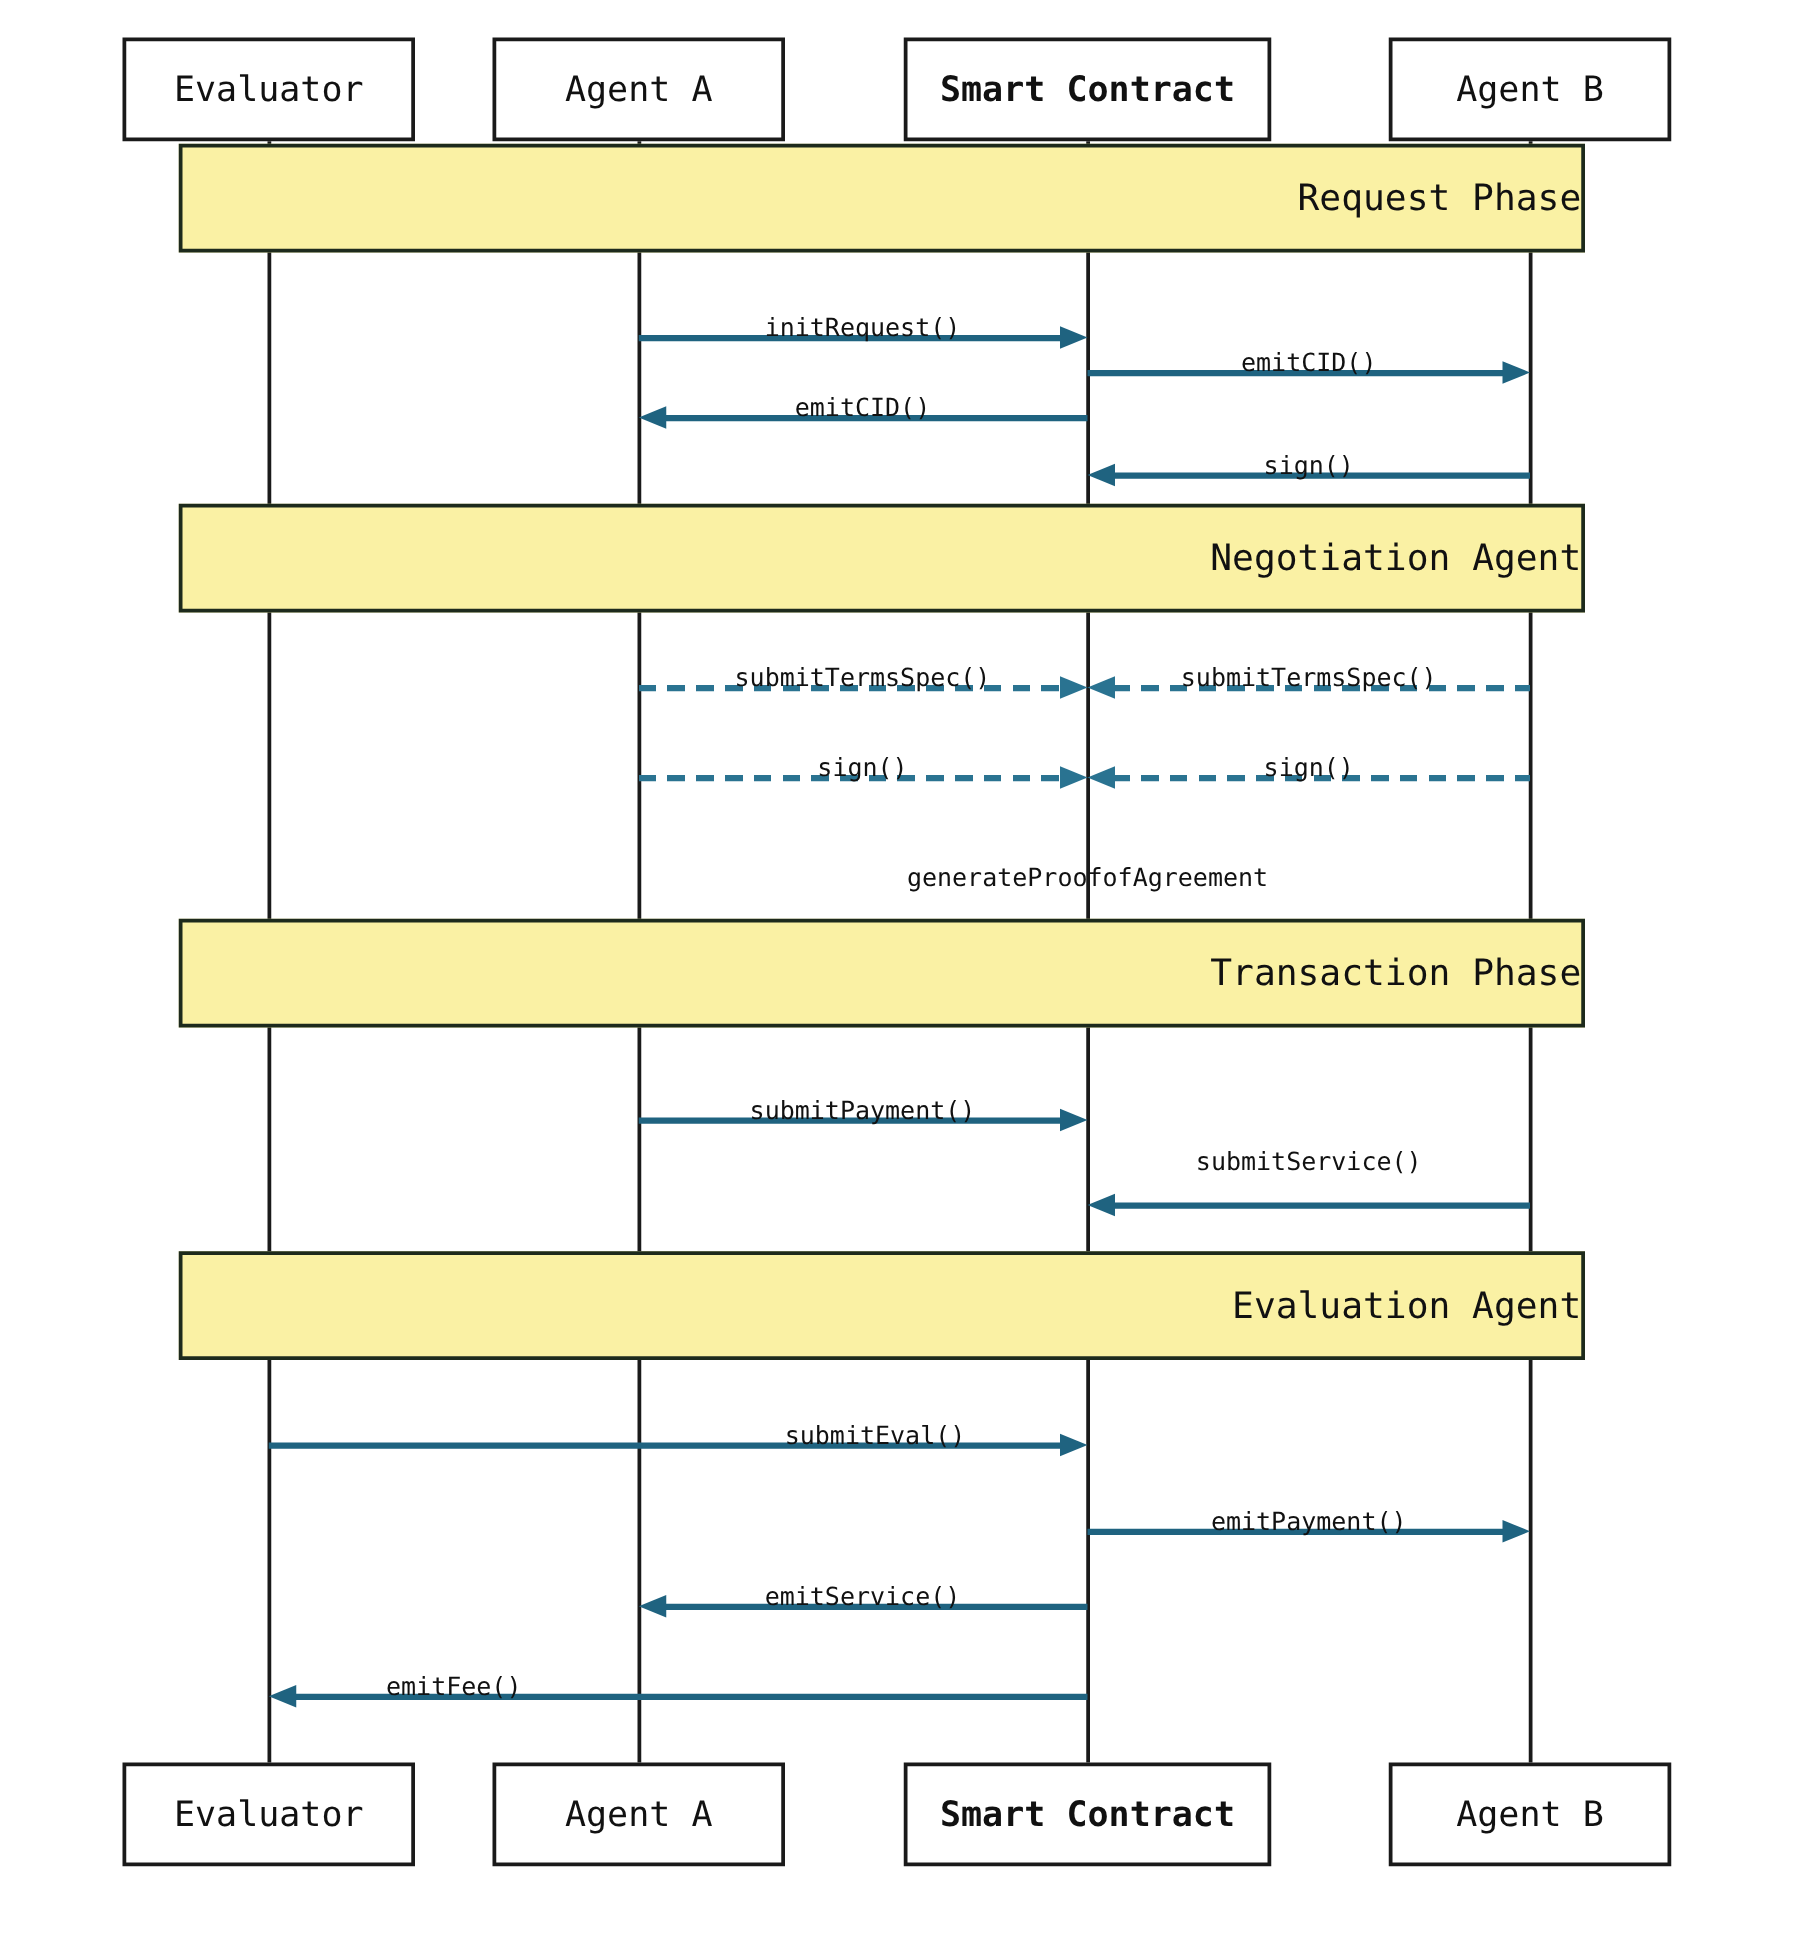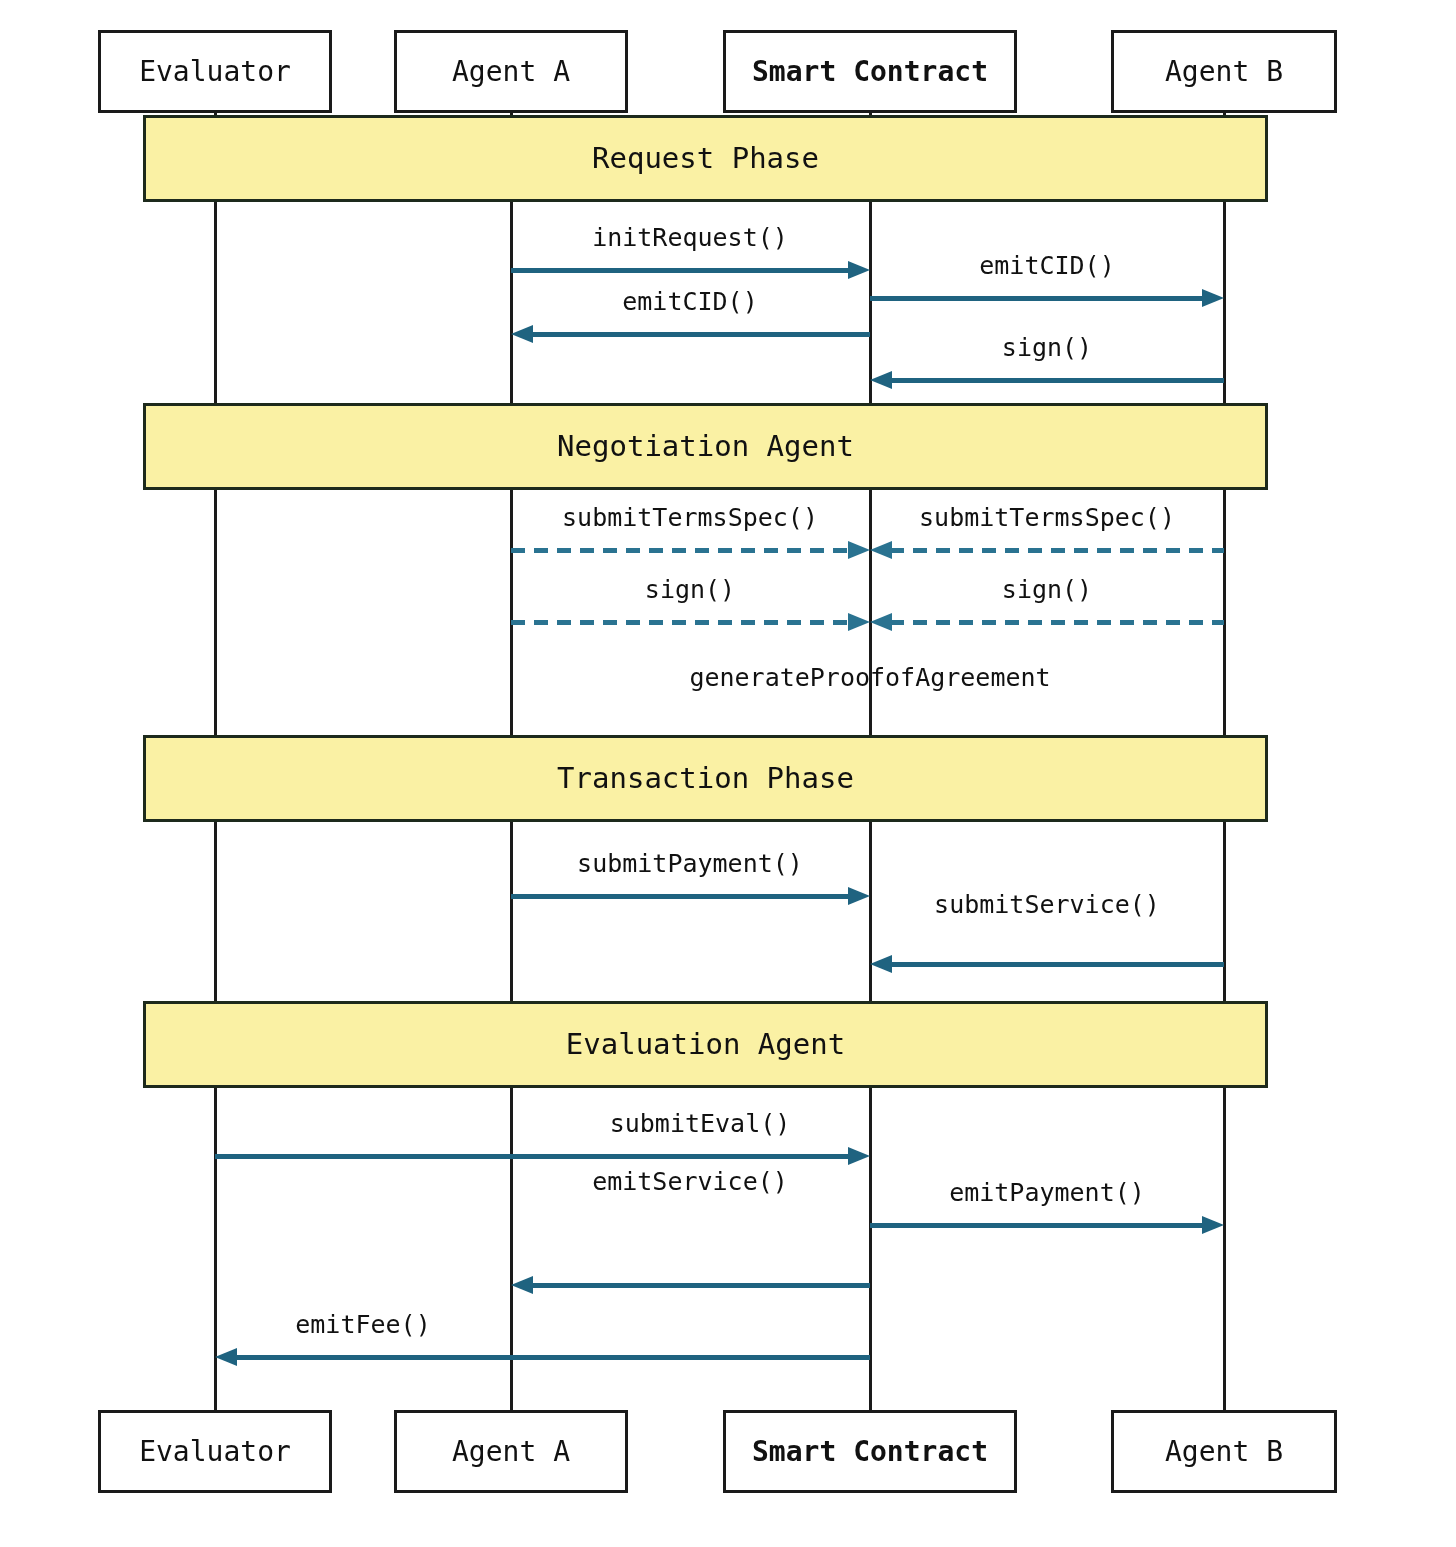--- a/index.html
+++ b/index.html
@@ -25,37 +25,38 @@
   .lifeline{
     position:absolute;
     width:3px;
     background:#1a1a1a;
     z-index:1;
   }
   .phase-band{
     position:absolute;
     box-sizing:border-box;
     border:3px solid #1d2a1c;
-    text-align:center;
+    text-align:right;
     font-size:29px;
     z-index:2;
     white-space:nowrap;
   }
   .msg-line{position:absolute;z-index:3;}
   .msg-head{
     position:absolute;z-index:3;
     width:0;height:0;
     border-top:9px solid transparent;
     border-bottom:9px solid transparent;
   }
   .msg-label{
     position:absolute;z-index:3;
     text-align:center;
-    font-size:25px;
+    font-size:20px;
     white-space:nowrap;
+    margin-top:24px;
   }
 </style>
 </head>
 <body>
 
 <div id="stage">
     <div class="lifeline" style="left: 213.5px; top: 112px; height: 1300px; background: rgb(26, 26, 26);"></div>
     <div class="lifeline" style="left: 509.5px; top: 112px; height: 1300px; background: rgb(26, 26, 26);"></div>
     <div class="lifeline" style="left: 868.5px; top: 112px; height: 1300px; background: rgb(26, 26, 26);"></div>
     <div class="lifeline" style="left: 1222.5px; top: 112px; height: 1300px; background: rgb(26, 26, 26);"></div>
@@ -94,21 +95,21 @@
     <div class="msg-head" style="left: 870px; top: 955px; border-right: 22px solid rgb(31, 99, 128);"></div>
     <div class="msg-label" style="left: 787px; top: 887px; width: 520px; height: 36px; line-height: 36px;">submitService()</div>
     <div class="msg-line" style="left: 215px; top: 1154px; width: 635px; height: 5px; background: rgb(31, 99, 128);"></div>
     <div class="msg-head" style="left: 848px; top: 1147px; border-left: 22px solid rgb(31, 99, 128);"></div>
     <div class="msg-label" style="left: 440px; top: 1106px; width: 520px; height: 36px; line-height: 36px;">submitEval()</div>
     <div class="msg-line" style="left: 870px; top: 1223px; width: 334px; height: 5px; background: rgb(31, 99, 128);"></div>
     <div class="msg-head" style="left: 1202px; top: 1216px; border-left: 22px solid rgb(31, 99, 128);"></div>
     <div class="msg-label" style="left: 787px; top: 1175px; width: 520px; height: 36px; line-height: 36px;">emitPayment()</div>
     <div class="msg-line" style="left: 531px; top: 1283px; width: 339px; height: 5px; background: rgb(31, 99, 128);"></div>
     <div class="msg-head" style="left: 511px; top: 1276px; border-right: 22px solid rgb(31, 99, 128);"></div>
-    <div class="msg-label" style="left: 430px; top: 1164px; width: 520px; height: 36px; line-height: 36px;">emitService()</div>
+    <div class="msg-label" style="left: 430px; top: 1235px; width: 520px; height: 36px; line-height: 36px;">emitService()</div>
     <div class="msg-line" style="left: 235px; top: 1355px; width: 635px; height: 5px; background: rgb(31, 99, 128);"></div>
     <div class="msg-head" style="left: 215px; top: 1348px; border-right: 22px solid rgb(31, 99, 128);"></div>
     <div class="msg-label" style="left: 550px; top: 660px; width: 640px; height: 36px; line-height: 36px;">generateProofofAgreement</div>
     <div class="msg-label" style="left: 103px; top: 1307px; width: 520px; height: 36px; line-height: 36px;">emitFee()</div>
     <div class="participant-box" style="left: 98px; top: 30px; width: 234px; height: 83px; line-height: 77px; background: rgb(255, 255, 255); border-color: rgb(26, 26, 26);">Evaluator</div>
     <div class="participant-box" style="left: 394px; top: 30px; width: 234px; height: 83px; line-height: 77px; background: rgb(255, 255, 255); border-color: rgb(26, 26, 26);">Agent A</div>
     <div class="participant-box bold" style="left: 723px; top: 30px; width: 294px; height: 83px; line-height: 77px; background: rgb(255, 255, 255); border-color: rgb(26, 26, 26);">Smart Contract</div>
     <div class="participant-box" style="left: 1111px; top: 30px; width: 226px; height: 83px; line-height: 77px; background: rgb(255, 255, 255); border-color: rgb(26, 26, 26);">Agent B</div>
     <div class="participant-box" style="left: 98px; top: 1410px; width: 234px; height: 83px; line-height: 77px; background: rgb(255, 255, 255); border-color: rgb(26, 26, 26);">Evaluator</div>
     <div class="participant-box" style="left: 394px; top: 1410px; width: 234px; height: 83px; line-height: 77px; background: rgb(255, 255, 255); border-color: rgb(26, 26, 26);">Agent A</div>

